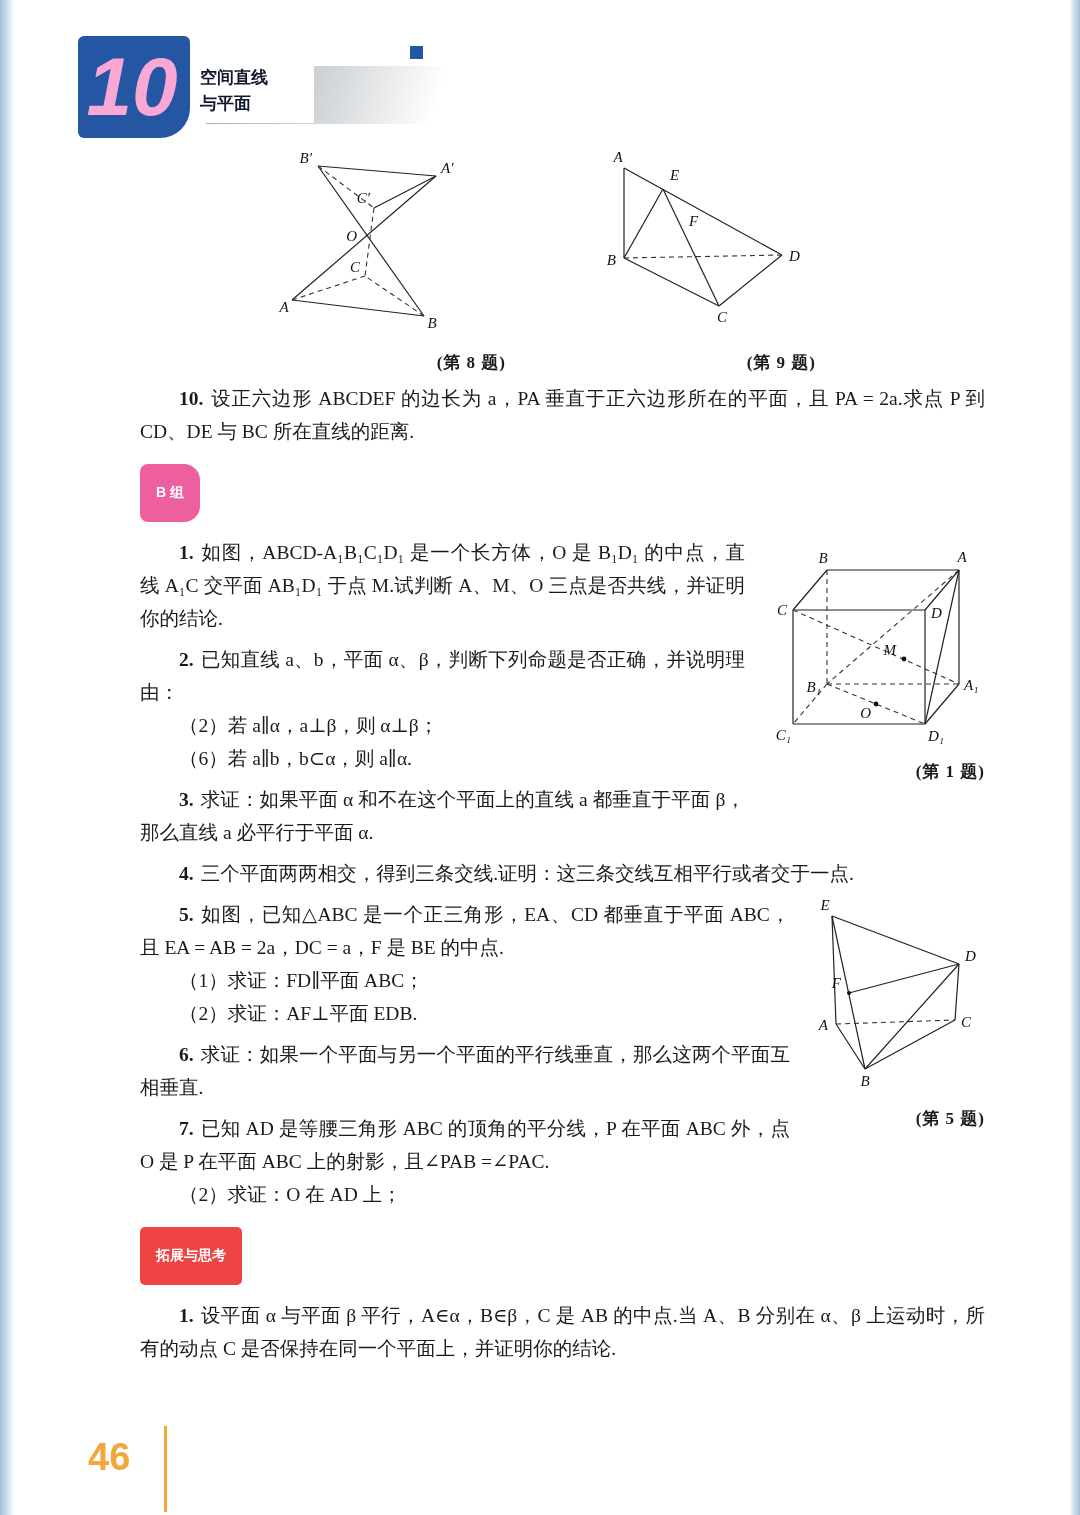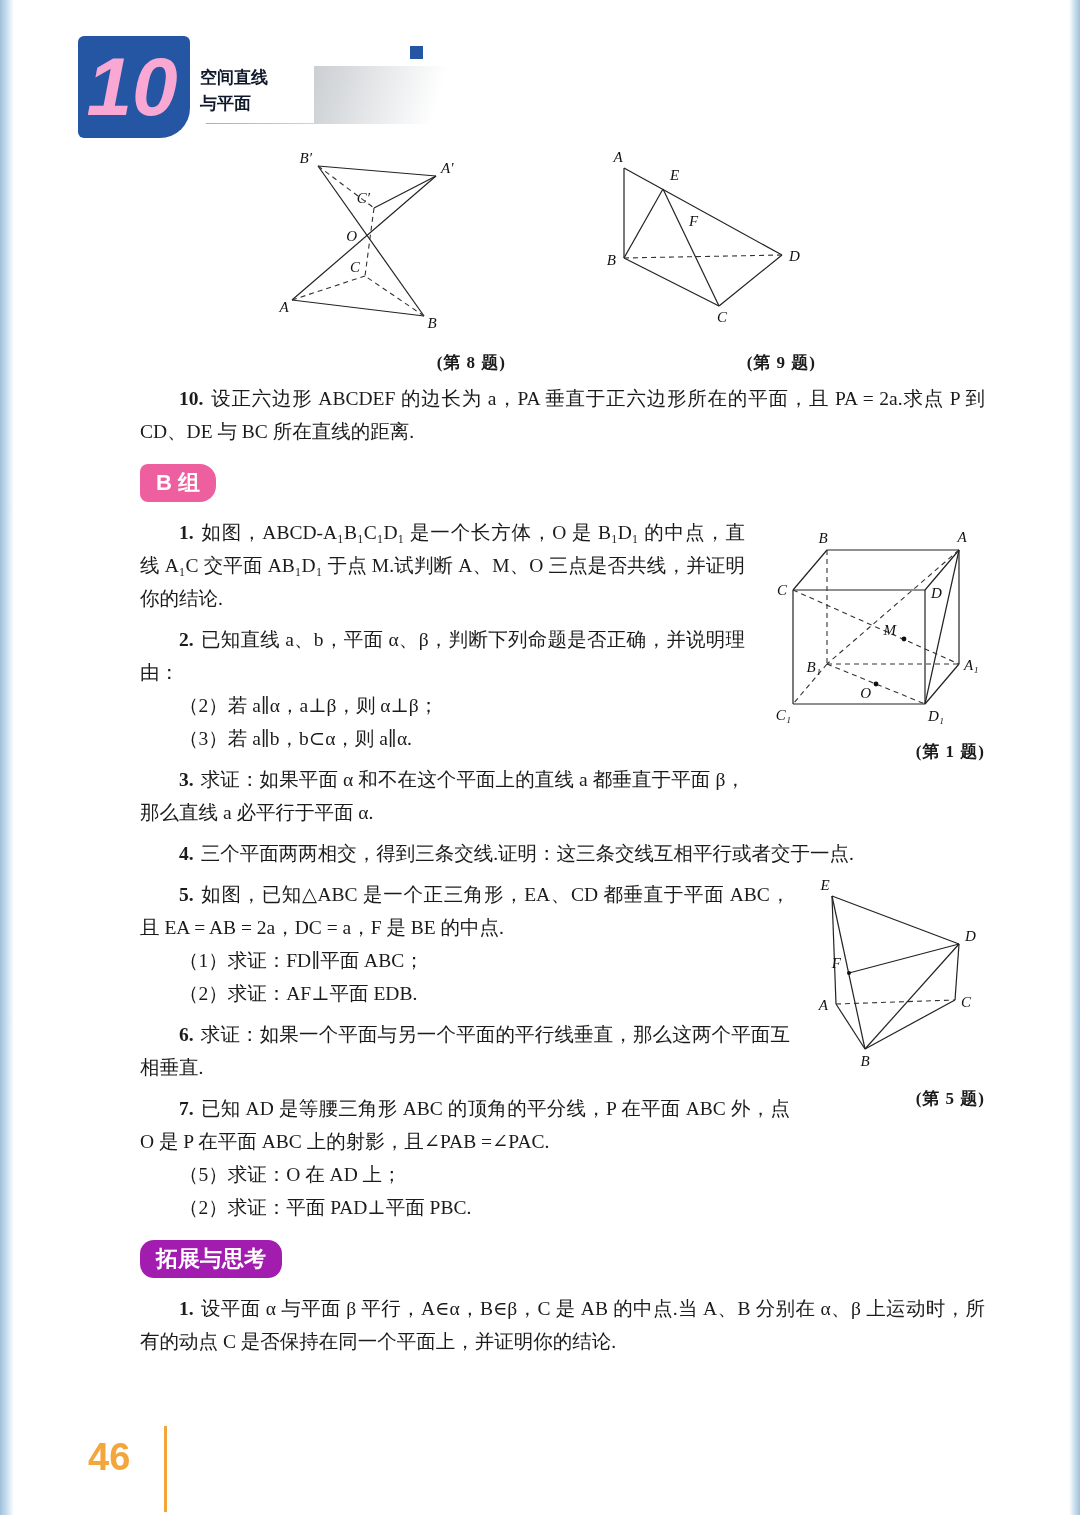--- a/index.html
+++ b/index.html
@@ -32,24 +32,24 @@
   .fig-caption{font-size:17px;font-weight:bold;margin-top:4px;letter-spacing:1px;text-align:right;}
 
   .lbl{font-size:15px;font-style:italic;fill:#111;font-family:"Liberation Serif","DejaVu Serif",serif;}
   .edges line{stroke:#222;stroke-width:1.2;fill:none;}
   .hidden-edges line{stroke:#333;stroke-width:1.1;stroke-dasharray:5 4;fill:none;}
 
   .prob{font-size:19.5px;line-height:33px;text-align:justify;text-indent:2em;margin:8px 0 0 0;}
   .prob .num{font-weight:bold;margin-right:7px;}
   .subitem{font-size:19.5px;line-height:33px;margin:0;padding-left:2em;text-align:left;}
 
-  .badge{display:inline-block;color:#fff;font-weight:bold;font-size:22px;
-    font-family:"Liberation Sans","DejaVu Sans",sans-serif;padding:4px 16px;margin:16px 0 6px 0;}
+  .badge{display:inline-block;color:#fff;font-weight:bold;font-size:14px;
+    font-family:"Liberation Sans","DejaVu Sans",sans-serif;padding:20px 16px;margin:16px 0 6px 0;}
   .badge-pink{background:#ee5f9f;border-radius:8px 16px 16px 8px;}
-  .badge-blue{background:#a21caf;border-radius:14px;}
+  .badge-blue{background:#ef4444;border-radius:5px;}
 
   .fig-right{float:right;text-align:center;margin:4px 0 8px 20px;}
   .group{overflow:visible;}
   .clear{clear:both;}
 
   .page-number{position:absolute;left:88px;top:1436px;font-size:38px;font-weight:bold;color:#f3a63c;
     font-family:"Liberation Sans","DejaVu Sans",sans-serif;}
   .footer-line{position:absolute;left:164px;top:1426px;width:3px;height:86px;background:#f3a63c;}
 </style>
 </head>
@@ -168,21 +168,21 @@
         <text class="lbl" x="26" y="200" text-anchor="end">C₁</text>
         <text class="lbl" x="163" y="201" text-anchor="start">D₁</text>
       </svg>
       <div class="fig-caption">(第 1 题)</div>
     </div>
 
     <p class="prob"><b class="num">1.</b><span>如图，ABCD-A₁B₁C₁D₁ 是一个长方体，O 是 B₁D₁ 的中点，直线 A₁C 交平面 AB₁D₁ 于点 M.试判断 A、M、O 三点是否共线，并证明你的结论.</span></p>
 
     <p class="prob"><b class="num">2.</b><span>已知直线 a、b，平面 α、β，判断下列命题是否正确，并说明理由：</span></p>
     <p class="subitem">（2）若 a∥α，a⊥β，则 α⊥β；</p>
-    <p class="subitem">（3）若 a∥b，b⊂α，则 a∥α.</p>
+    <p class="subitem">（6）若 a∥b，b⊂α，则 a∥α.</p>
 
     <p class="prob"><b class="num">3.</b><span>求证：如果平面 α 和不在这个平面上的直线 a 都垂直于平面 β，那么直线 a 必平行于平面 α.</span></p>
 
     <p class="prob"><b class="num">4.</b><span>三个平面两两相交，得到三条交线.证明：这三条交线互相平行或者交于一点.</span></p>
 
     <div class="fig-right">
       <svg width="175" height="205" viewBox="0 0 175 205">
         <g class="edges">
           <line x1="22" y1="22" x2="26" y2="130"></line>
           <line x1="22" y1="22" x2="55" y2="175"></line>
@@ -207,22 +207,21 @@
       <div class="fig-caption">(第 5 题)</div>
     </div>
 
     <p class="prob"><b class="num">5.</b><span>如图，已知△ABC 是一个正三角形，EA、CD 都垂直于平面 ABC，且 EA = AB = 2a，DC = a，F 是 BE 的中点.</span></p>
     <p class="subitem">（1）求证：FD∥平面 ABC；</p>
     <p class="subitem">（2）求证：AF⊥平面 EDB.</p>
 
     <p class="prob"><b class="num">6.</b><span>求证：如果一个平面与另一个平面的平行线垂直，那么这两个平面互相垂直.</span></p>
 
     <p class="prob"><b class="num">7.</b><span>已知 AD 是等腰三角形 ABC 的顶角的平分线，P 在平面 ABC 外，点 O 是 P 在平面 ABC 上的射影，且∠PAB =∠PAC.</span></p>
-    <p class="subitem">（5）求证：O 在 AD 上；</p>
-    <p class="subitem">（2）求证：平面 PAD⊥平面 PBC.</p>
+    <p class="subitem">（2）求证：O 在 AD 上；</p>
 
     <div class="clear"></div>
   </div>
 
   <div>
     <span class="badge badge-blue">拓展与思考</span>
   </div>
   <p class="prob"><b class="num">1.</b><span>设平面 α 与平面 β 平行，A∈α，B∈β，C 是 AB 的中点.当 A、B 分别在 α、β 上运动时，所有的动点 C 是否保持在同一个平面上，并证明你的结论.</span></p>
 
 </div>

